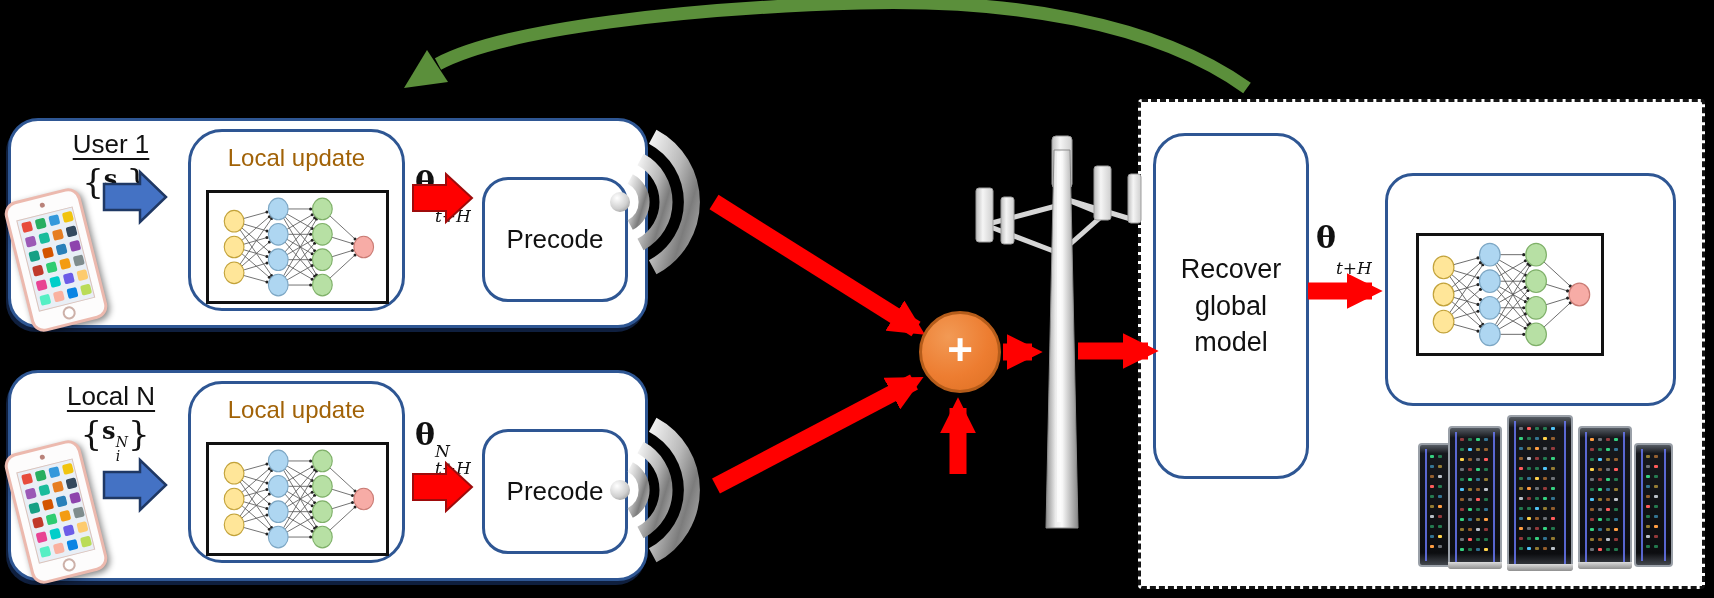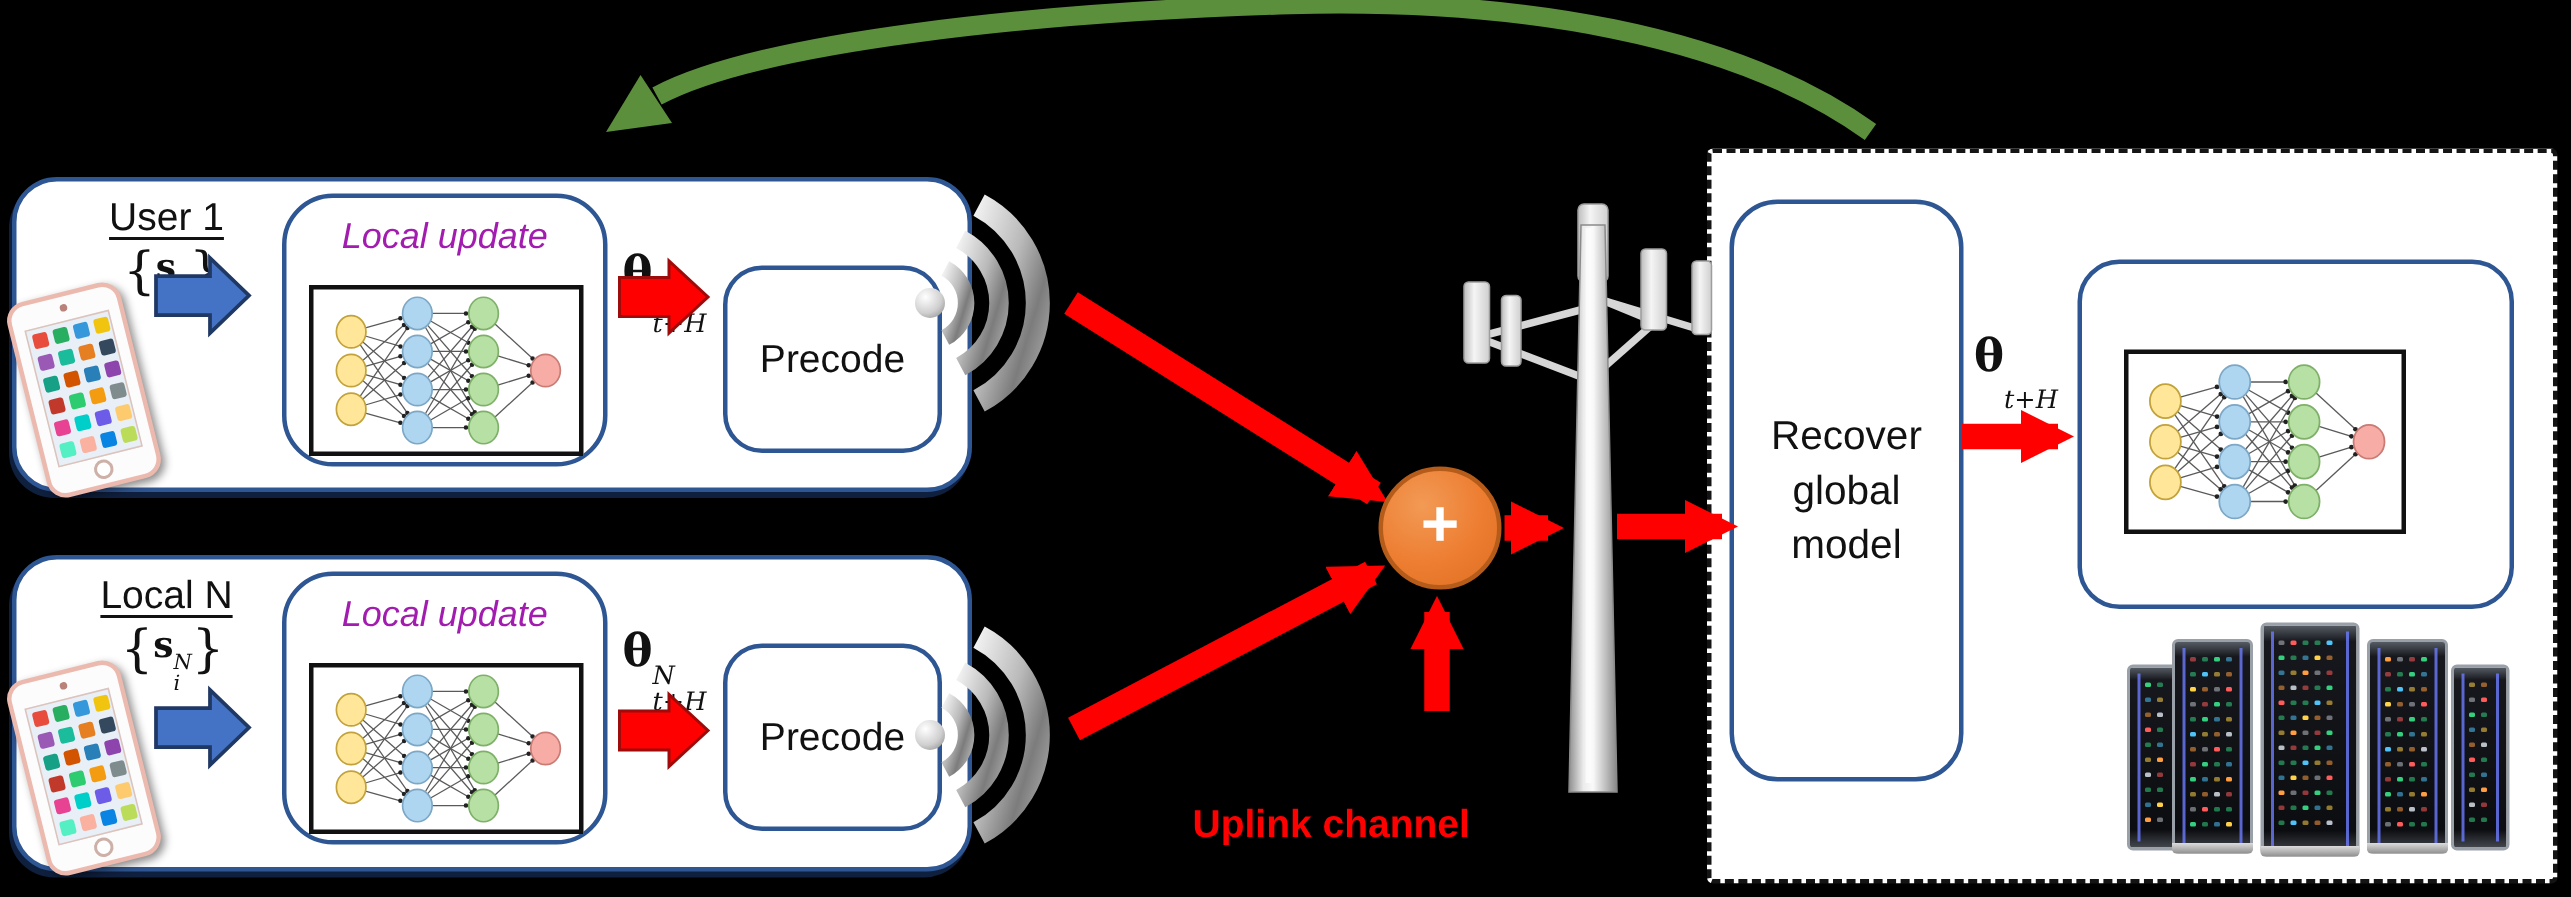--- a/index.html
+++ b/index.html
@@ -34,21 +34,21 @@
   .math-stack .sub{font-style:italic;}
 
   .theta{position:absolute;font-family:"DejaVu Serif",serif;color:#111;}
   .theta .math-sym{font-size:30px;}
   .theta .math-stack{font-size:17px;vertical-align:-12px;}
   .theta-user{left:404px;top:44px;}
   .theta-central{left:1316px;top:220px;z-index:4;}
 
   .local-box{position:absolute;left:177px;top:8px;width:217px;height:182px;
     background:#fff;border:3px solid var(--box-border-blue);border-radius:34px;}
-  .local-title{padding-top:12px;text-align:center;font-size:24px;color:#a21caf;font-style:italic;}
+  .local-title{padding-top:12px;text-align:center;font-size:24px;color:#a16207;}
   .nn-frame{position:absolute;background:#fff;border:3px solid #111;}
   .local-box .nn-frame{left:15px;top:58px;width:183px;height:114px;}
 
   .precode-box{position:absolute;left:471px;top:56px;width:146px;height:125px;
     background:#fff;border:3px solid var(--box-border-blue);border-radius:26px;
     display:flex;align-items:center;justify-content:center;font-size:26px;color:#111;}
 
   
   .phone{position:absolute;left:6px;top:72px;width:78px;height:134px;background:#fdfcfc;
     border:3px solid #ecb9ae;border-radius:13px;transform:rotate(-14deg);
@@ -60,21 +60,21 @@
   .phone .home{position:absolute;bottom:3px;left:50%;transform:translateX(-50%);
     width:13px;height:13px;border:2px solid #cdb1a9;border-radius:50%;background:#fff;}
   .app{position:absolute;width:10px;height:10px;border-radius:2px;}
 
   
   .central-box{position:absolute;left:1138px;top:99px;width:567px;height:490px;
     background:#fff;border:3px dashed #141414;border-radius:4px;z-index:1;}
   .central-title{position:absolute;left:1420px;top:101px;width:250px;text-align:center;
     font-size:30px;color:#111;text-decoration:underline;text-underline-offset:5px;
     text-decoration-thickness:2px;z-index:4;}
-  .recover-box{position:absolute;left:1153px;top:133px;width:156px;height:388px;
+  .recover-box{position:absolute;left:1153px;top:133px;width:156px;height:346px;
     background:#fff;border:3px solid var(--box-border-blue);border-radius:32px;
     display:flex;align-items:center;justify-content:center;text-align:center;
     font-size:27px;line-height:1.35;color:#111;z-index:3;padding:0 14px;}
   .global-box{position:absolute;left:1385px;top:173px;width:291px;height:233px;
     background:#fff;border:3px solid var(--box-border-blue);border-radius:28px;z-index:3;}
   .global-title{padding-top:10px;text-align:center;font-size:25px;color:#111;}
   .global-box .nn-frame{left:28px;top:57px;width:188px;height:123px;}
 
   
   .servers{position:absolute;left:1418px;top:413px;width:255px;height:162px;z-index:3;}
@@ -769,15 +769,14 @@
       <line x1="1003" y1="352" x2="1032" y2="352"></line>
       <line x1="1078" y1="351" x2="1148" y2="351"></line>
       <line x1="1308" y1="291" x2="1372" y2="291"></line>
     </g>
   </svg>
 
   <div class="plus-circle">
     <span>+</span>
   </div>
 
-  <div class="channel-label uplink">Uplink channel</div>
 
 </div>
 
 </body></html>

